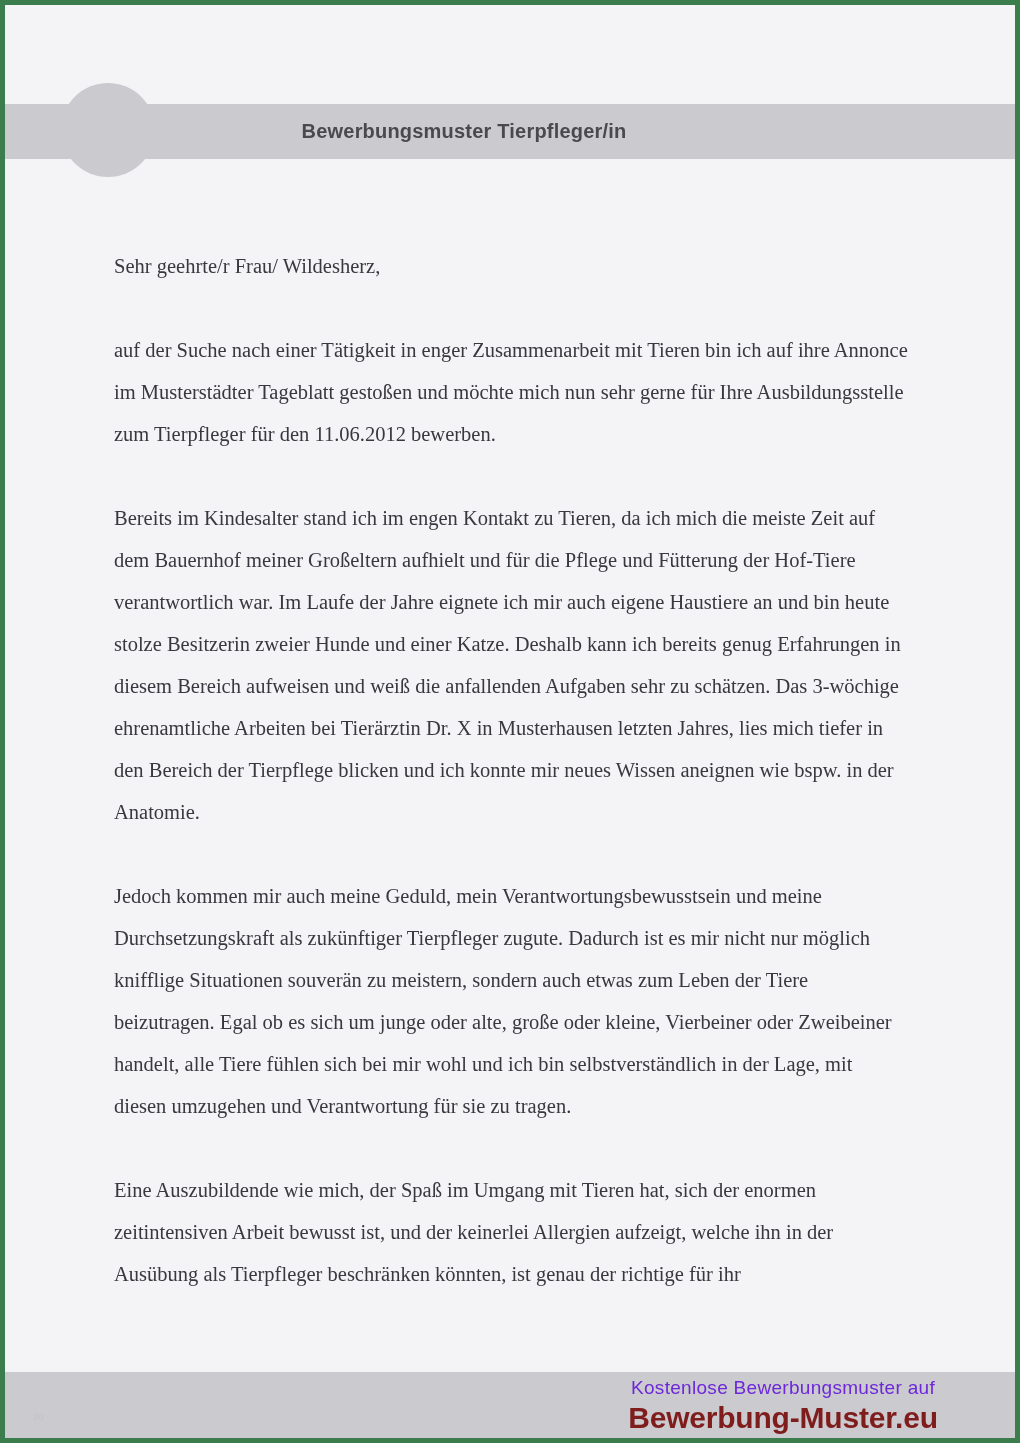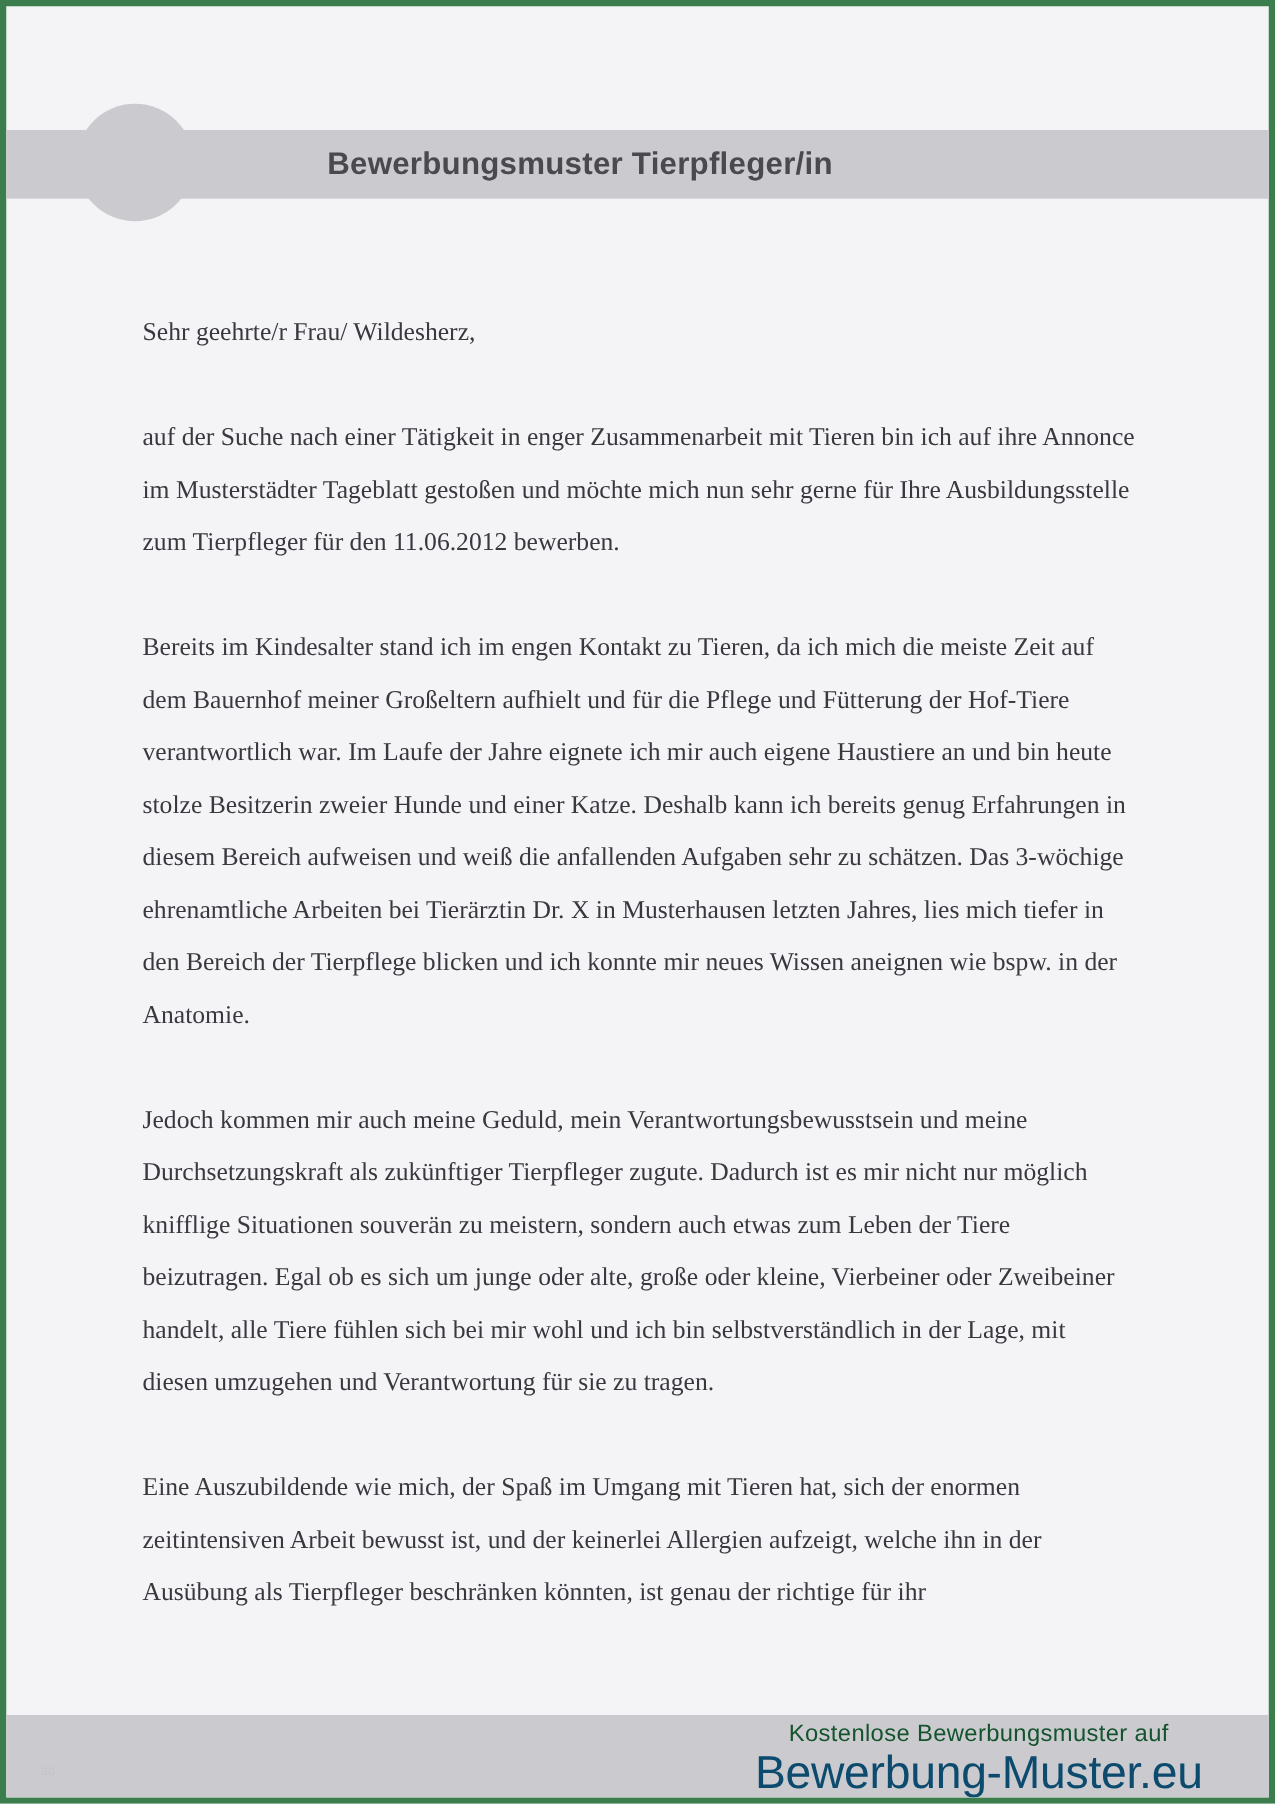--- a/index.html
+++ b/index.html
@@ -50,21 +50,21 @@
   .header-title {
     position: absolute;
     left: 0;
     top: 99px;
     width: 1010px;
     height: 55px;
     line-height: 55px;
     text-align: center;
     padding-right: 92px;
     box-sizing: border-box;
-    font-size: 25px;
+    font-size: 20px;
     font-weight: bold;
     color: #4a4a4e;
     letter-spacing: 0.2px;
     white-space: nowrap;
   }
 
   
   .letter-body {
     position: absolute;
     left: 91px;
@@ -117,30 +117,30 @@
   .footer-text-block {
     position: absolute;
     right: 12px;
     bottom: 3px;
     text-align: center;
     width: 440px;
   }
 
   .footer-tagline {
     font-size: 19px;
-    color: #14532d;
+    color: #6d28d9;
     line-height: 26px;
     letter-spacing: 0.3px;
     white-space: nowrap;
   }
 
   .footer-url {
-    font-size: 37px;
-    font-weight: normal;
-    color: #0c4a6e;
+    font-size: 30px;
+    font-weight: bold;
+    color: #7f1d1d;
     line-height: 34px;
     letter-spacing: -0.2px;
     white-space: nowrap;
   }
 </style>
 </head>
 <body>
 
 <div class="page">
 

